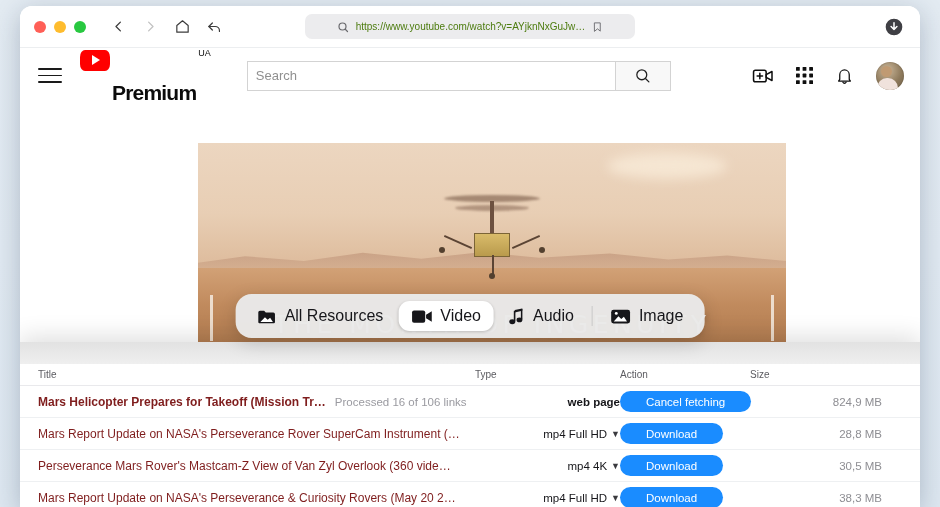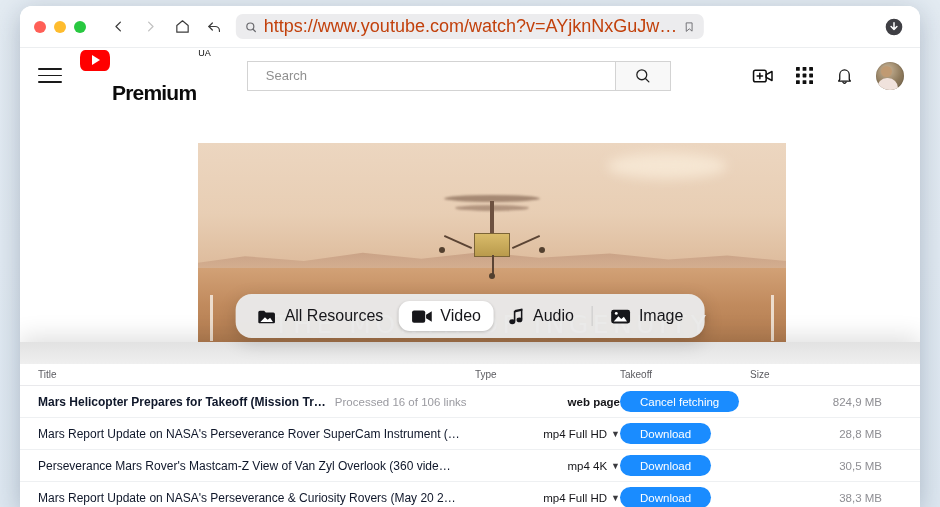--- a/index.html
+++ b/index.html
@@ -56,21 +56,21 @@
     display: flex; align-items: center;
     gap: 7px;
     background: #ececee;
     border-radius: 7px;
     height: 25px;
     padding: 0 9px;
     min-width: 330px;
     justify-content: center;
   }
   .url-text {
-    font-size: 18px; color: #c2410c;
+    font-size: 10px; color: #4d7c0f;
     white-space: nowrap;
   }
   .url-ico { color: #6a6a6e; display:flex; align-items:center; }
 
   .dl-btn {
     position: absolute; right: 16px; top: 11px;
     width: 20px; height: 20px;
   }
 
   
@@ -111,21 +111,21 @@
   .searchbox {
     display: flex; align-items: stretch;
     height: 30px; margin-left: 0;
   }
   .search-field {
     width: 368px;
     border: 1px solid #d3d3d3;
     border-right: none;
     background: #fff;
     display: flex; align-items: center;
-    padding-left: 18px;
+    padding-left: 8px;
     font-size: 13px; color: #909090;
   }
   .search-btn {
     width: 56px;
     border: 1px solid #d3d3d3;
     background: #f8f8f8;
     display: flex; align-items: center; justify-content: center;
   }
 
   .ytbar-right {
@@ -268,35 +268,35 @@
   .c-size  { width: 150px; }
 
   .row {
     display: flex; align-items: center;
     height: 32px;
     border-bottom: 1px solid #eef0f2;
     background: #fff;
     font-size: 12px;
   }
   .row .c-title { display: flex; align-items: baseline; gap: 9px; overflow: hidden; }
-  .rtitle { color: #0f172a; white-space: nowrap; }
+  .rtitle { color: #7f1d1d; white-space: nowrap; }
   .rtitle.bold { font-weight: 700; }
   .rstatus { color: #9a9aa0; font-size: 11.5px; white-space: nowrap; }
   .rtype {
     text-align: right; 
     color: #16161a; font-size: 11.5px;
     display: flex; justify-content: flex-end; align-items: center; gap: 4px;
   }
   .rtype.bold { font-weight: 700; }
   .chev { font-size: 9px; color: #3a3a3e; }
   .btn {
     display: inline-flex; align-items: center; justify-content: center;
     background: #1a8cff; color: #fff;
     border-radius: 11px;
-    height: 21px; padding: 0 20px;
+    height: 21px; padding: 0 26px;
     font-size: 11.5px; white-space: nowrap;
   }
   .rsize { text-align: right; padding-right: 18px; color: #8e8e93; font-size: 11.5px; }
 </style>
 </head>
 <body>
 
 <div id="root">
   <div class="window">
 
@@ -481,21 +481,21 @@
                   <circle cx="6.2" cy="5.6" r="1.6" fill="#fff"></circle>
                 </svg>
             </span>
             <span>Image</span>
           </div>
         </div>
 
         <div class="thead">
           <div class="c-title">Title</div>
           <div class="c-type">Type</div>
-          <div class="c-act">Takeoff</div>
+          <div class="c-act">Action</div>
           <div class="c-size">Size</div>
         </div>
 
         <div class="row">
           <div class="c-title">
             <span class="rtitle bold">Mars Helicopter Prepares for Takeoff (Mission Tr…</span>
             <span class="rstatus">Processed 16 of 106 links</span>
           </div>
           <div class="c-type rtype bold">
             <span>web page</span>

